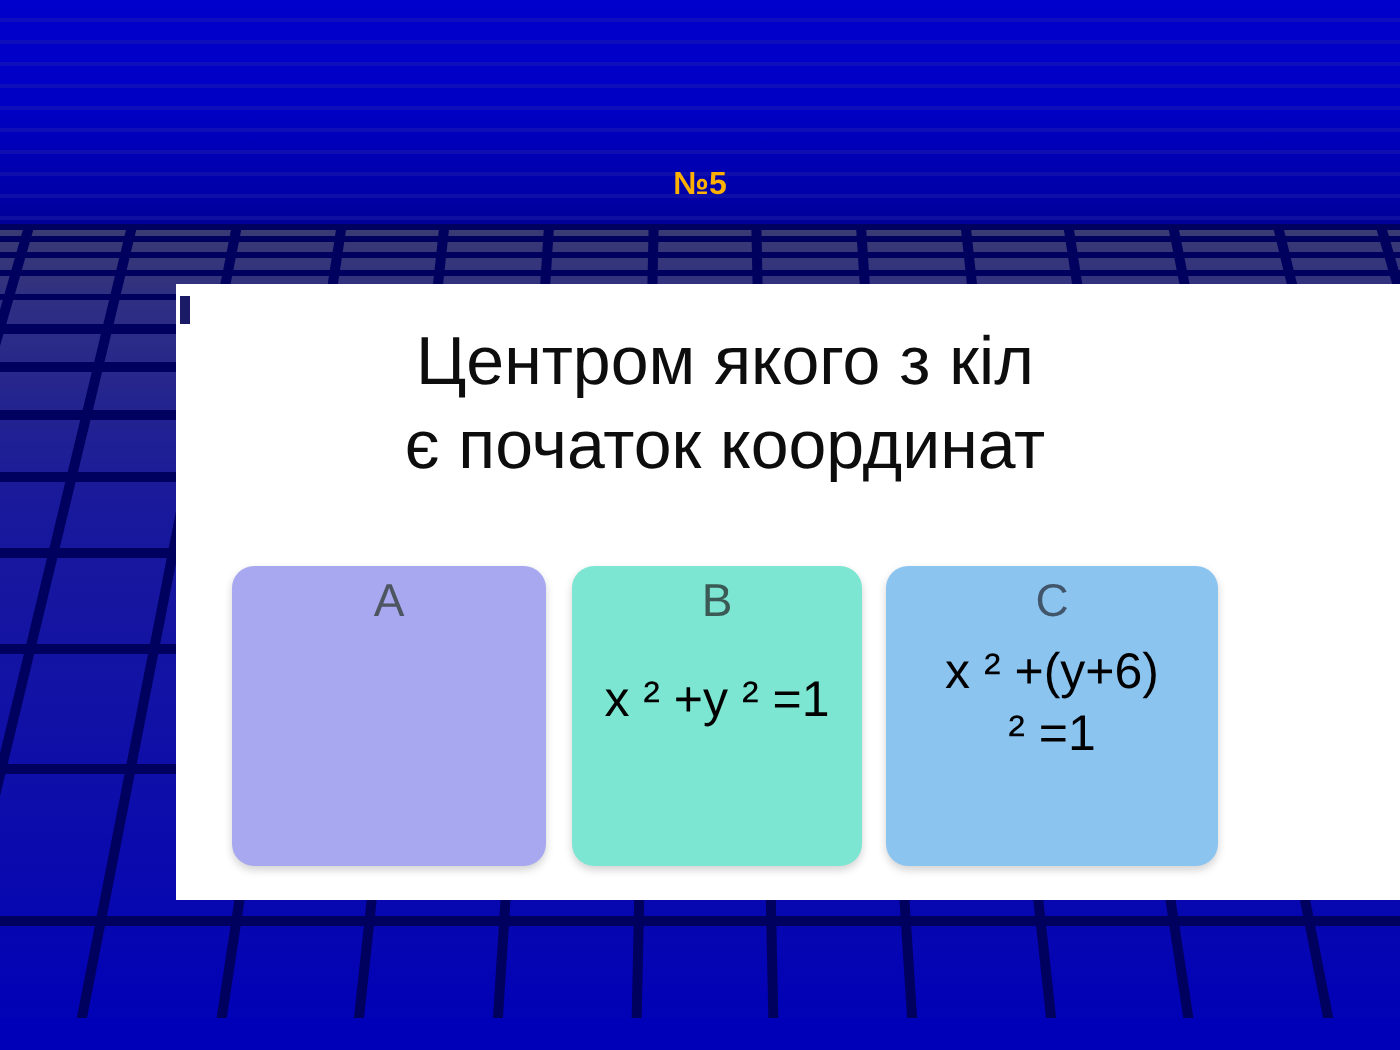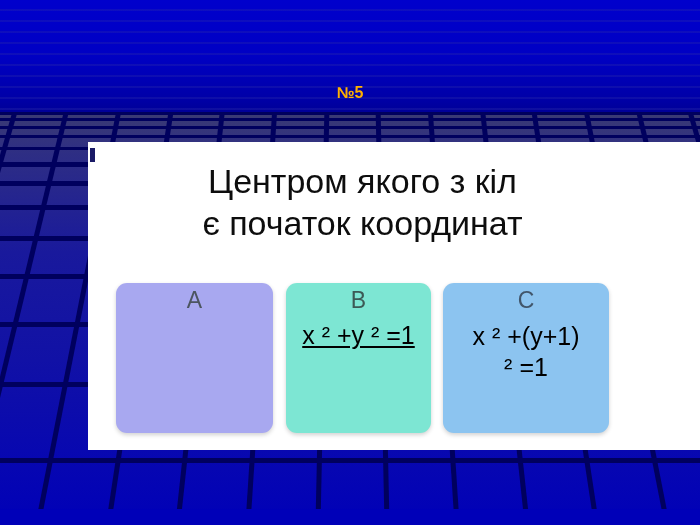--- a/index.html
+++ b/index.html
@@ -174,21 +174,21 @@
     line-height: 31px;
     font-weight: 500;
     white-space: pre-line;
   }
 
   #opt-a { left: 0px;   width: 157px; }
   #opt-b { left: 170px; width: 145px; }
   #opt-c { left: 327px; width: 166px; }
 
   #opt-a .option-formula { top: 38px; }
-  #opt-b .option-formula { top: 37px; text-decoration: underline; }
+  #opt-b .option-formula { top: 52px; }
   #opt-c .option-formula { top: 38px; }
 </style>
 </head>
 <body>
 
 <div id="slide">
 
   <div class="bg-sky"></div>
   <div class="sky-bands"></div>
 
@@ -241,20 +241,20 @@
         <span class="option-letter" style="color: rgb(76, 85, 96);">A</span>
       </div>
 
       <div class="option" id="opt-b" style="background: rgb(125, 230, 211);">
         <span class="option-letter" style="color: rgb(60, 90, 85);">B</span>
         <span class="option-formula">x ² +y ² =1</span>
       </div>
 
       <div class="option" id="opt-c" style="background: rgb(140, 196, 240);">
         <span class="option-letter" style="color: rgb(65, 86, 107);">C</span>
-        <span class="option-formula">x ² +(y+1)
+        <span class="option-formula">x ² +(y+6)
 ² =1</span>
       </div>
 
     </div>
   </div>
 
 </div>
 
 </body></html>

